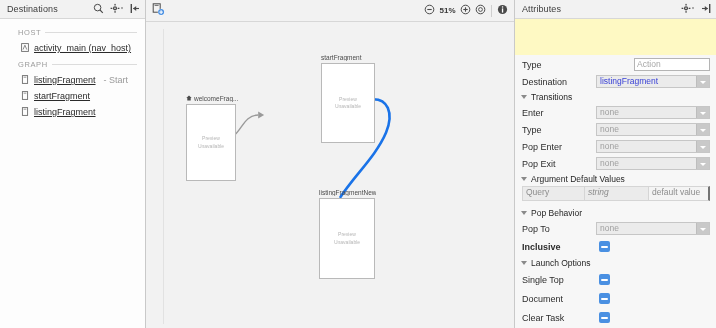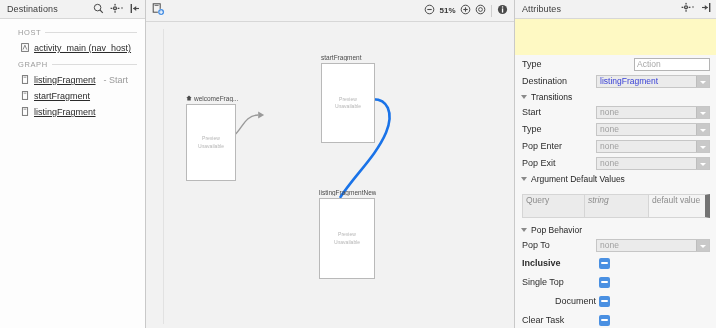--- a/index.html
+++ b/index.html
@@ -281,37 +281,37 @@
   }
   .section-row .section-title {
     font-size: 8.5px;
     font-weight: normal;
     color: #1f1f1f;
     white-space: nowrap;
   }
   .arg-row {
     display: flex;
     align-items: stretch;
-    height: 24px;
-    margin: 8px 6px 0 7px;
+    height: 15px;
+    margin: 0 6px 0 7px;
     justify-content: flex-end;
   }
   .arg-cell {
     box-sizing: border-box;
     background: #ebebeb;
     border: 1px solid #d5d5d5;
     border-right: none;
     font-size: 8.5px;
     line-height: 11px;
     padding: 0 3px;
     color: #8c8c8c;
     white-space: nowrap;
     overflow: hidden;
   }
-  .arg-cell:last-child { border-right: 5px solid #737373; background: #f4f4f4; }
+  .arg-cell:last-child { border-right: 2px solid #737373; background: #f4f4f4; }
   .arg-cell.c1 { flex: 0 0 62px; }
   .arg-cell.c2 { flex: 0 0 64px; font-style: italic; }
   .arg-cell.c3 { flex: 1 1 auto; }
   .chk {
     width: 11px;
     height: 11px;
     box-sizing: border-box;
     background: #4a90e2;
     border-radius: 2px;
     position: relative;
@@ -563,21 +563,21 @@
           <span class="combo-text">listingFragment</span>
           <span class="combo-arrow"></span>
         </span>
       </div>
 
       <div class="section-row">
         <span class="tri"></span>
         <span class="section-title">Transitions</span>
       </div>
       <div class="attr-row">
-        <span class="attr-label">Start</span>
+        <span class="attr-label">Enter</span>
         <span class="combo">
           <span class="combo-text">none</span>
           <span class="combo-arrow"></span>
         </span>
       </div>
       <div class="attr-row">
         <span class="attr-label">Type</span>
         <span class="combo">
           <span class="combo-text">none</span>
           <span class="combo-arrow"></span>
@@ -617,25 +617,29 @@
         <span class="combo">
           <span class="combo-text">none</span>
           <span class="combo-arrow"></span>
         </span>
       </div>
       <div class="attr-row" style="height:19px;font-weight:bold;">
         <span class="attr-label">Inclusive</span>
         <span class="chk"></span>
       </div>
 
+      <div class="section-row">
+        <span class="tri"></span>
+        <span class="section-title">Launch Options</span>
+      </div>
       <div class="attr-row" style="height:19px;">
         <span class="attr-label">Single Top</span>
         <span class="chk"></span>
       </div>
-      <div class="attr-row" style="height:19px;text-align:right;">
+      <div class="attr-row" style="height:19px;">
         <span class="attr-label">Document</span>
         <span class="chk"></span>
       </div>
       <div class="attr-row" style="height:19px;">
         <span class="attr-label">Clear Task</span>
         <span class="chk"></span>
       </div>
 
     </div>
   </div>

